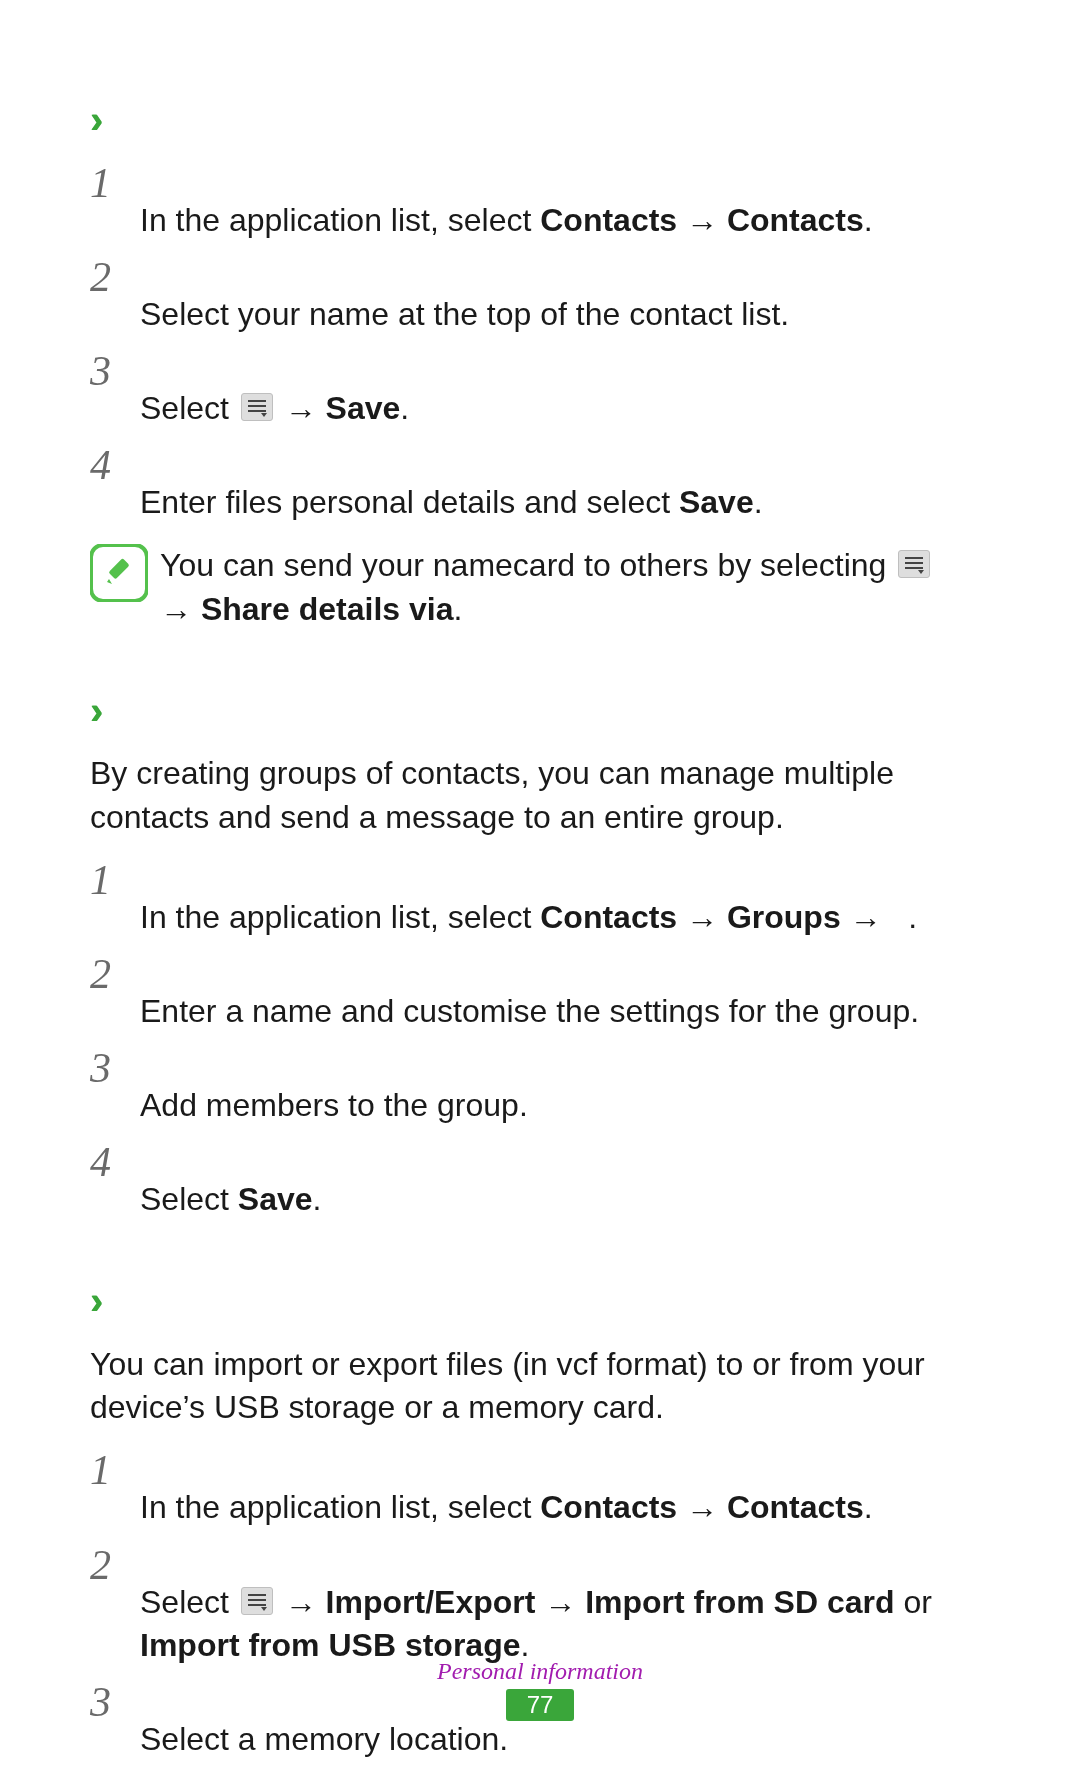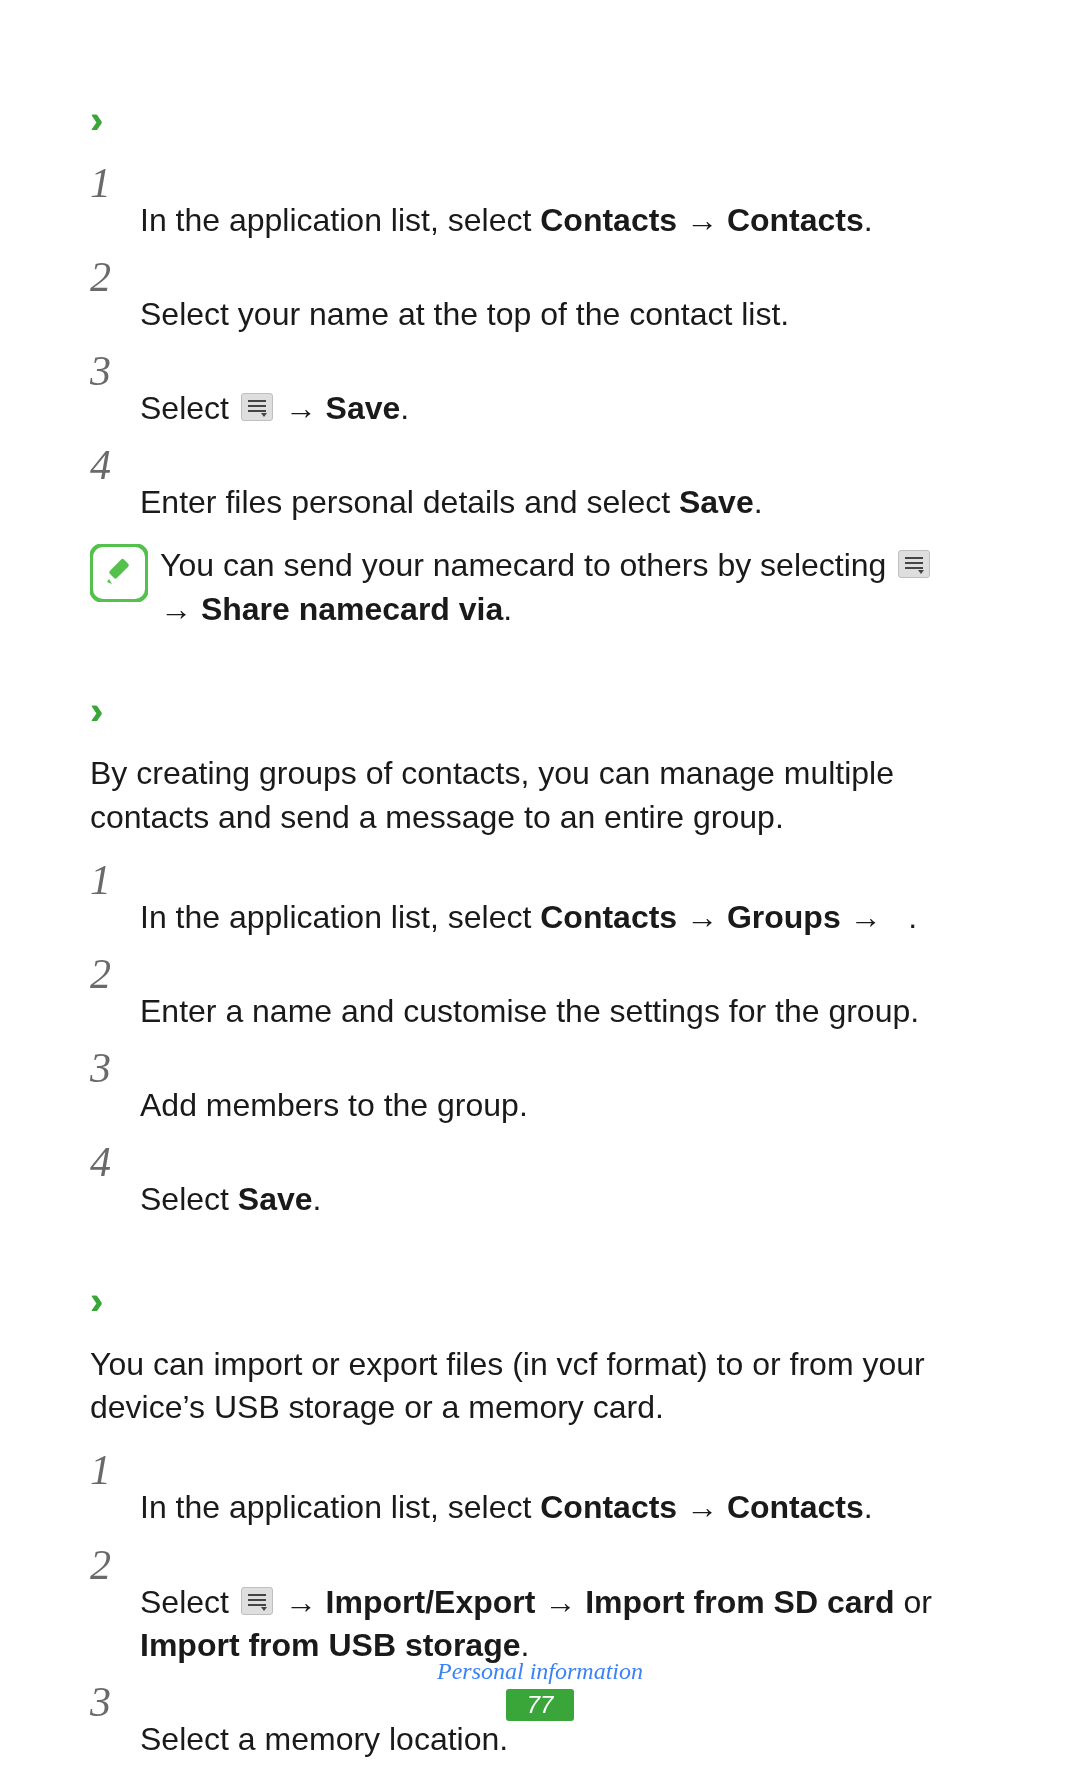--- a/index.html
+++ b/index.html
@@ -131,33 +131,32 @@
     position: absolute;
     bottom: 50px;
     left: 0;
     right: 0;
     text-align: center;
   }
   .footer-label {
     font-family: Georgia, "Times New Roman", serif;
     font-style: italic;
     font-size: 24px;
-    color: #3b82f6;
+    color: #a21caf;
     margin-bottom: 4px;
   }
   .footer-badge {
     display: inline-block;
     min-width: 48px;
     padding: 2px 10px;
     background: #3aa63a;
     color: #ffffff;
     font-size: 24px;
     font-weight: 400;
     border-radius: 3px;
-    font-style: italic;
   }
 </style>
 </head>
 <body>
 
 <div class="page">
   <div class="content">
 
     <h2 class="section-heading">
       <span class="chevrons">››</span>
@@ -192,21 +191,21 @@
     <div class="note">
       <svg class="note-icon" viewBox="0 0 58 58">
         <rect x="1" y="1" width="56" height="56" rx="12" ry="12" fill="#ffffff" stroke="#54c14c" stroke-width="4"></rect>
         <g transform="translate(14,14)">
           <rect x="7" y="2" width="10" height="20" rx="2" fill="#54c14c" transform="rotate(45 15 15)"></rect>
           <polygon points="4,26 9,28 6,23" fill="#54c14c" transform="translate(-1,-2)"></polygon>
         </g>
       </svg>
       <div class="note-text">
         <span>You can send your namecard to others by selecting </span><span class="menu-icon"></span><br>
-        <span>→ </span><span class="bold">Share namecard via</span><span>.</span>
+        <span>→ </span><span class="bold">Share details via</span><span>.</span>
       </div>
     </div>
 
     <h2 class="section-heading mt">
       <span class="chevrons">››</span>
     </h2>
     <div class="intro">By creating groups of contacts, you can manage multiple contacts and send a message to an entire group.</div>
 
     <div class="step">
       <div class="step-num">1</div>

